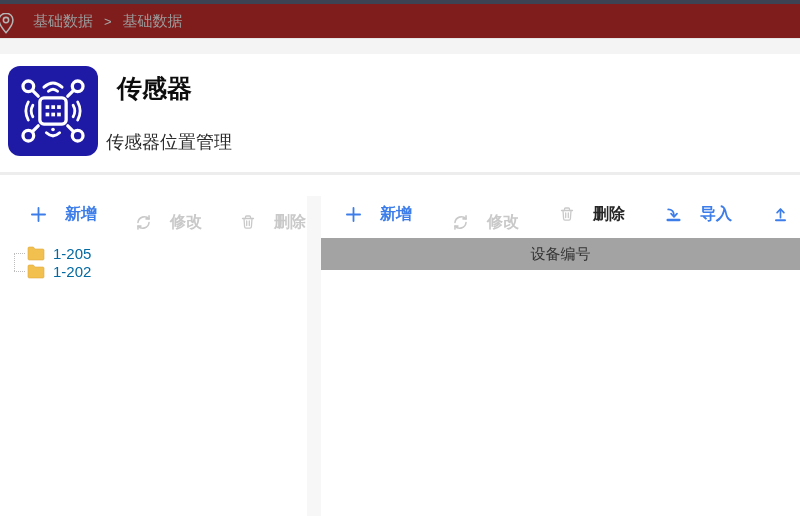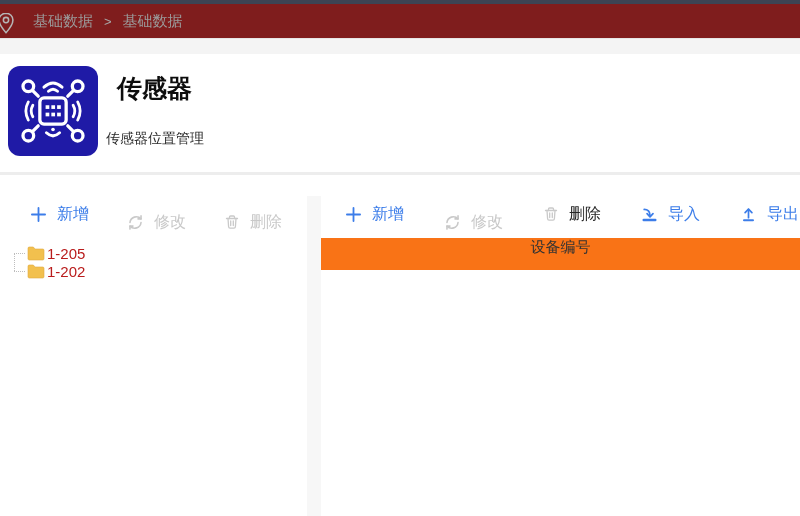--- a/index.html
+++ b/index.html
@@ -30,52 +30,52 @@
   .crumb-sep{margin:0 11px;font-size:13px;color:#a8a8a8;}
   .gray-band{height:15px;background:#f4f4f4;flex:none;}
   
   .page-header{height:118px;flex:none;position:relative;background:#fff;}
   .module-icon{
     position:absolute;left:8px;top:12px;width:90px;height:90px;
     background:var(--icon-bg);border-radius:12px;
     display:flex;align-items:center;justify-content:center;
   }
   .page-title{position:absolute;left:106px;top:18px;font-size:25px;font-weight:bold;color:#0d0d0d;margin-left:11px;}
-  .page-subtitle{position:absolute;left:106px;top:76px;font-size:14px;color:#2b2b2b;}
+  .page-subtitle{position:absolute;left:106px;top:76px;font-size:18px;color:#2b2b2b;}
   .divider{height:3px;background:#ededed;flex:none;}
   .spacer{height:21px;background:#fff;flex:none;}
   
   .panels{flex:1;display:flex;min-height:0;}
   .left-panel{width:307px;flex:none;background:#fff;display:flex;flex-direction:column;}
   .gutter{width:14px;flex:none;background:#f7f7f7;}
   .right-panel{flex:1;min-width:0;background:#fff;display:flex;flex-direction:column;overflow:hidden;}
   
   .toolbar{height:36px;flex:none;display:flex;align-items:center;}
   .left-panel .toolbar{padding-left:30px;gap:38px;}
   .right-panel .toolbar{padding-left:24px;gap:40px;width:515px;}
-  .tb-btn{display:flex;align-items:center;gap:10px;font-size:16px;font-weight:normal;cursor:pointer;white-space:nowrap;}
+  .tb-btn{display:flex;align-items:center;gap:18px;font-size:16px;font-weight:bold;cursor:pointer;white-space:nowrap;}
   .tb-btn.primary{color:var(--accent);}
   .tb-btn.disabled{color:var(--disabled);cursor:default;margin-top:16px;}
   .tb-btn.mixed .ico{color:var(--disabled);}
   .tb-btn.mixed .lbl{color:#262626;}
   .ico{display:inline-flex;align-items:center;}
   .ico svg{display:block;}
   
   .tree{margin:12px 0 0 14px;position:relative;}
   .tree-vline{position:absolute;left:0;top:9px;height:18px;border-left:1px dotted #bdbdbd;}
   .tree-row{
-    position:relative;height:18px;display:flex;align-items:center;gap:2px;
-    padding-left:13px;font-size:15px;color:#b91c1c;cursor:pointer;
+    position:relative;height:18px;display:flex;align-items:center;gap:8px;
+    padding-left:13px;font-size:15px;color:#0369a1;cursor:pointer;
   }
   .tree-row::before{content:"";position:absolute;left:0;top:9px;width:11px;border-top:1px dotted #bdbdbd;}
   
   .grid-gap{height:6px;flex:none;}
   .grid-header{
-    height:32px;flex:none;background:#f97316;
-    display:flex;align-items:flex-start;justify-content:center;
+    height:32px;flex:none;background:#a3a3a3;
+    display:flex;align-items:center;justify-content:center;
     font-size:15px;color:#333;
   }
   .grid-body{flex:1;background:#fff;}
 </style>
 </head>
 <body>
 
 <div class="topbar"></div>
 
 <div class="breadcrumb-bar">

